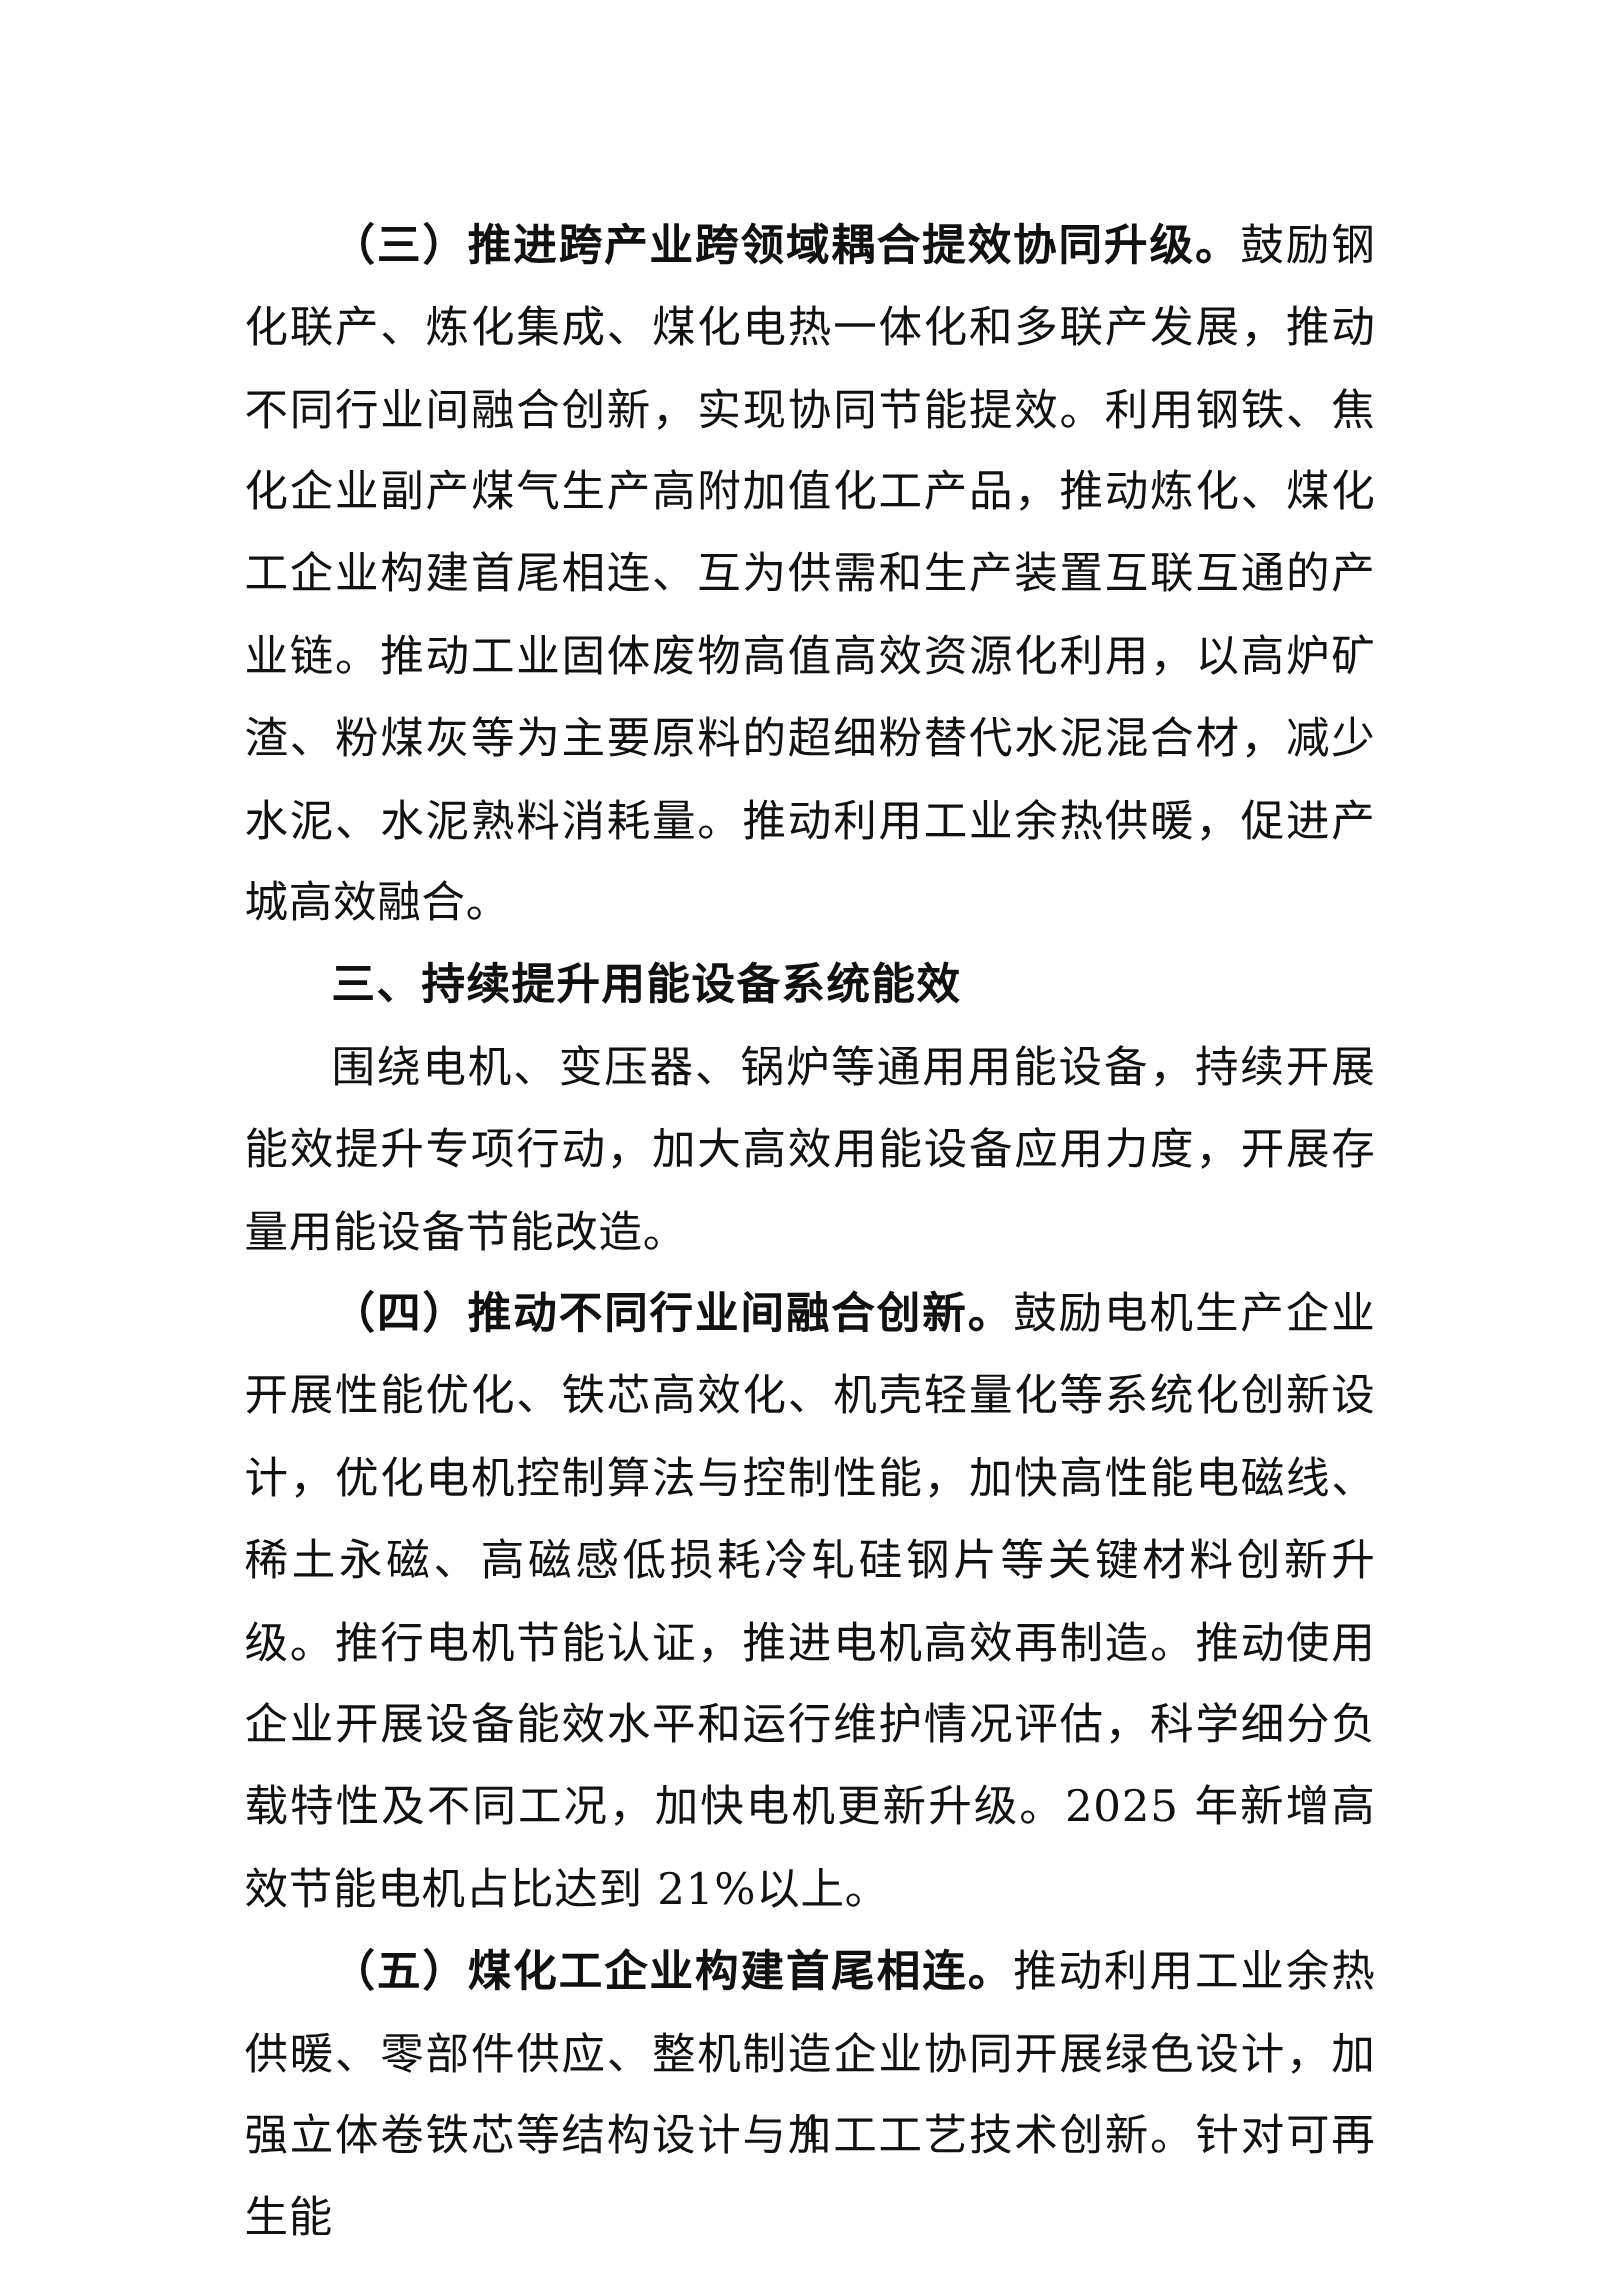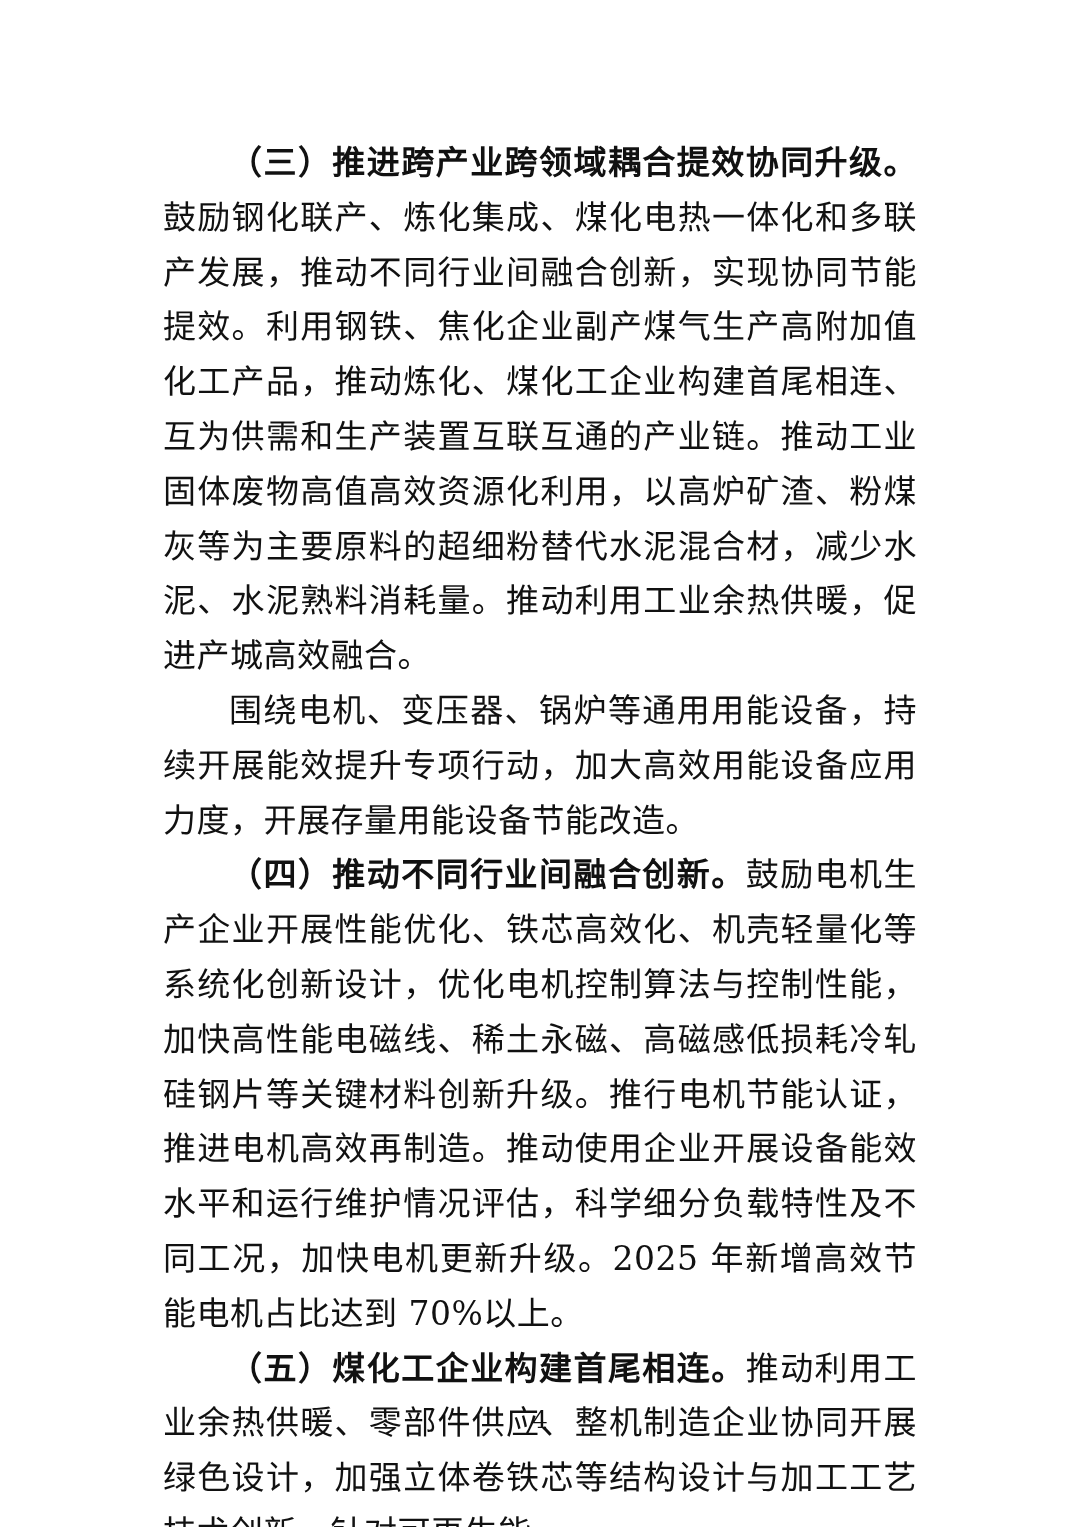--- a/index.html
+++ b/index.html
@@ -18,21 +18,21 @@
     overflow: hidden;
     color: #111111;
     font-family: "DejaVu Serif", "Liberation Serif", serif;
   }
   .text-block {
     width: 754px;
   }
   p.para {
     margin: 0;
     padding: 0;
-    font-size: 33px;
+    font-size: 29px;
     line-height: 54.8px;
     text-align: justify;
     text-indent: 2em;
     letter-spacing: 0.5px;
     font-family: "DejaVu Serif", "Liberation Serif", serif;
   }
   p.para.heading {
     font-family: "DejaVu Sans", "Liberation Sans", sans-serif;
     font-weight: bold;
     text-align: left;
@@ -55,18 +55,19 @@
     color: #111111;
     font-family: "DejaVu Serif", "Liberation Serif", serif;
   }
 </style>
 </head>
 <body>
 
 <div class="page">
   <main class="text-block" id="text-block">
       <p class="para body"><span class="seg-bold">（三）推进跨产业跨领域耦合提效协同升级。</span><span class="seg-regular">鼓励钢化联产、炼化集成、煤化电热一体化和多联产发展，推动不同行业间融合创新，实现协同节能提效。利用钢铁、焦化企业副产煤气生产高附加值化工产品，推动炼化、煤化工企业构建首尾相连、互为供需和生产装置互联互通的产业链。推动工业固体废物高值高效资源化利用，以高炉矿渣、粉煤灰等为主要原料的超细粉替代水泥混合材，减少水泥、水泥熟料消耗量。推动利用工业余热供暖，促进产城高效融合。</span></p>
+      <p class="para heading"><span class="seg-bold">三、持续提升用能设备系统能效</span></p>
       <p class="para body"><span class="seg-regular">围绕电机、变压器、锅炉等通用用能设备，持续开展能效提升专项行动，加大高效用能设备应用力度，开展存量用能设备节能改造。</span></p>
-      <p class="para body"><span class="seg-bold">（四）推动不同行业间融合创新。</span><span class="seg-regular">鼓励电机生产企业开展性能优化、铁芯高效化、机壳轻量化等系统化创新设计，优化电机控制算法与控制性能，加快高性能电磁线、稀土永磁、高磁感低损耗冷轧硅钢片等关键材料创新升级。推行电机节能认证，推进电机高效再制造。推动使用企业开展设备能效水平和运行维护情况评估，科学细分负载特性及不同工况，加快电机更新升级。2025 年新增高效节能电机占比达到 70%以上。</span></p>
+      <p class="para body"><span class="seg-bold">（四）推动不同行业间融合创新。</span><span class="seg-regular">鼓励电机生产企业开展性能优化、铁芯高效化、机壳轻量化等系统化创新设计，优化电机控制算法与控制性能，加快高性能电磁线、稀土永磁、高磁感低损耗冷轧硅钢片等关键材料创新升级。推行电机节能认证，推进电机高效再制造。推动使用企业开展设备能效水平和运行维护情况评估，科学细分负载特性及不同工况，加快电机更新升级。2025 年新增高效节能电机占比达到 21%以上。</span></p>
       <p class="para body"><span class="seg-bold">（五）煤化工企业构建首尾相连。</span><span class="seg-regular">推动利用工业余热供暖、零部件供应、整机制造企业协同开展绿色设计，加强立体卷铁芯等结构设计与加工工艺技术创新。针对可再生能</span></p>
     </main>
   <div class="page-number">4</div>
 </div>
 
 </body></html>

